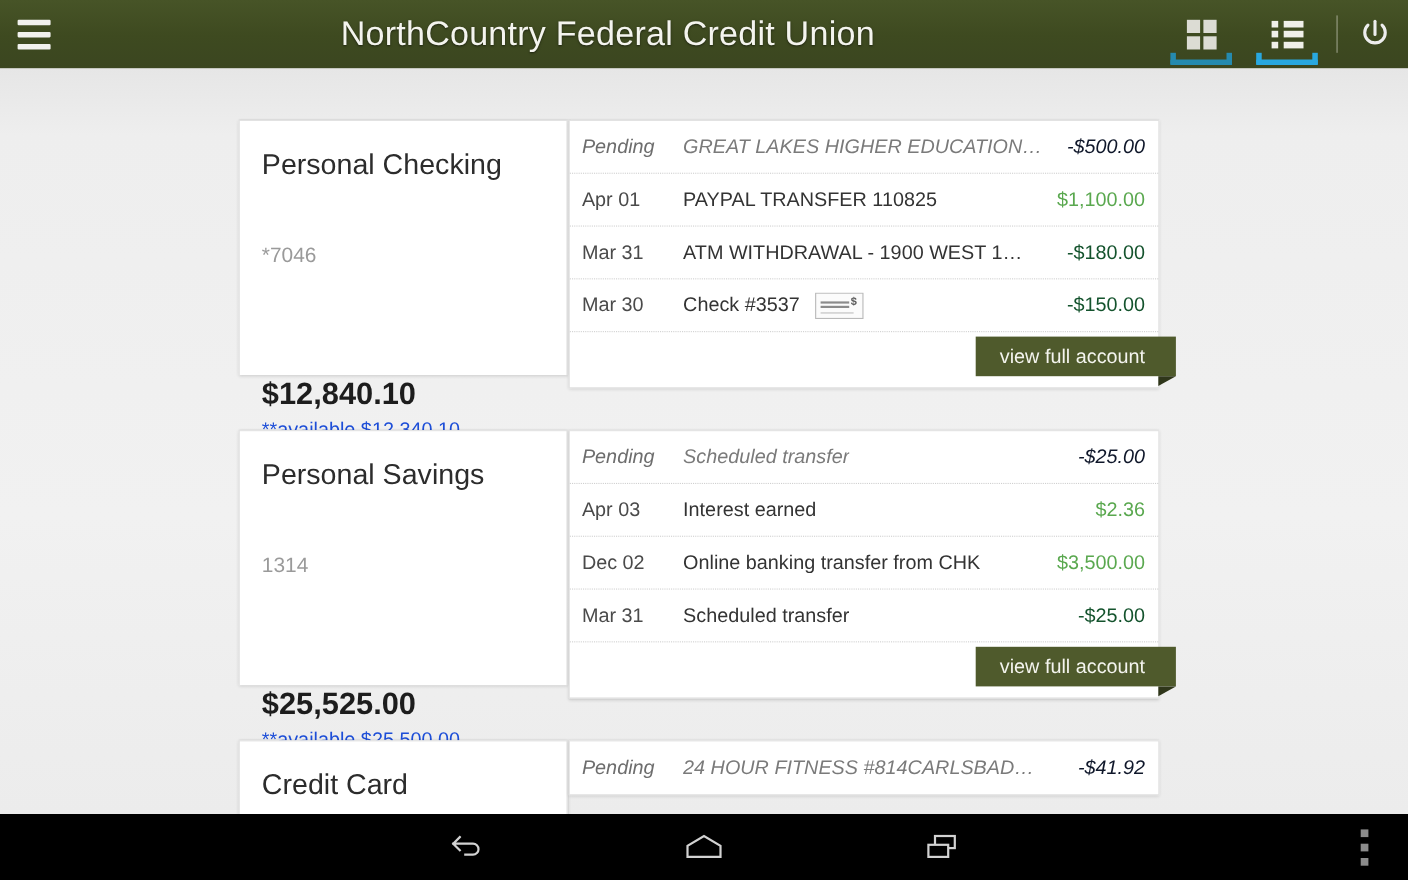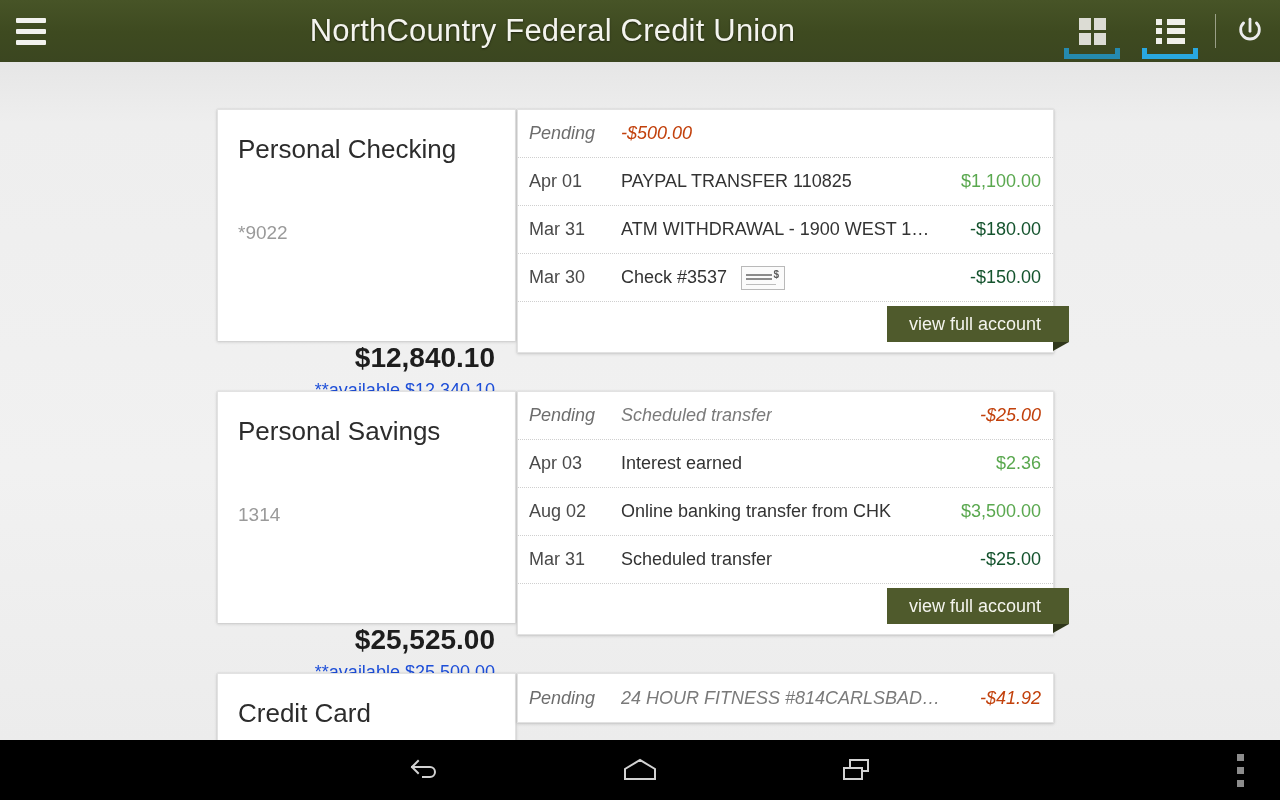--- a/index.html
+++ b/index.html
@@ -167,21 +167,21 @@
     font-weight: normal;
     line-height: 34px;
     white-space: nowrap;
   }
   .summary-card .acct-num {
     font-size: 19px;
     color: #9a9a9a;
     margin-top: 7px;
     line-height: 24px;
   }
-  .summary-card .bal-wrap { text-align: right; }
+  .summary-card .bal-wrap { }
   .summary-card .balance {
     font-size: 28px;
     font-weight: bold;
     color: #1d1d1d;
     line-height: 34px;
   }
   .summary-card .avail {
     font-size: 18px;
     color: #1d4ed8;
     margin-top: 3px;
@@ -240,21 +240,21 @@
   }
   .txn-amt.credit { color: #5aa84f; }
 
   .txn-row.pending .txn-date,
   .txn-row.pending .txn-desc,
   .txn-row.pending .txn-amt {
     font-style: italic;
     color: #6d6d6d;
   }
   .txn-row.pending .txn-desc { color: #7a7a7a; }
-  .txn-row.pending .txn-amt { color: #c2410c; }
+  .txn-row.pending .txn-amt { color: #0f172a; }
 
   
   .check-thumb {
     display: inline-block;
     width: 44px;
     height: 24px;
     margin-left: 14px;
     flex: none;
     border: 1px solid #b9b9b9;
     background: #fbfbfb;
@@ -387,31 +387,34 @@
       </div>
 
     </div>
   </div>
 
   <div class="content">
 
   <div class="acct-group" style="top: 47px;">
         <div class="summary-card" style="height: 232px; display: flex; flex-direction: column;">
           <div class="acct-name">Personal Checking</div>
-          <div class="acct-num">*9022</div>
+          <div class="acct-num">*7046</div>
           <div style="flex: 1 1 0%;"></div>
           <div class="bal-wrap" style="margin-bottom: 14px;">
             <div class="balance">$12,840.10</div>
             <div class="avail">**available $12,340.10</div>
           </div>
           <div class="accent"></div>
         </div>
         <div class="txn-card">
           <div class="txn-row pending">
             <div class="txn-date">Pending</div>
+            <div class="txn-desc">
+              <span style="overflow: hidden; text-overflow: ellipsis; white-space: nowrap;">GREAT LAKES HIGHER EDUCATION…</span>
+            </div>
             <div class="txn-amt">-$500.00</div>
           </div>
           <div class="txn-row">
             <div class="txn-date">Apr 01</div>
             <div class="txn-desc">
               <span style="overflow: hidden; text-overflow: ellipsis; white-space: nowrap;">PAYPAL TRANSFER 110825</span>
             </div>
             <div class="txn-amt credit">$1,100.00</div>
           </div>
           <div class="txn-row">
@@ -459,21 +462,21 @@
             <div class="txn-amt">-$25.00</div>
           </div>
           <div class="txn-row">
             <div class="txn-date">Apr 03</div>
             <div class="txn-desc">
               <span style="overflow: hidden; text-overflow: ellipsis; white-space: nowrap;">Interest earned</span>
             </div>
             <div class="txn-amt credit">$2.36</div>
           </div>
           <div class="txn-row">
-            <div class="txn-date">Aug 02</div>
+            <div class="txn-date">Dec 02</div>
             <div class="txn-desc">
               <span style="overflow: hidden; text-overflow: ellipsis; white-space: nowrap;">Online banking transfer from CHK</span>
             </div>
             <div class="txn-amt credit">$3,500.00</div>
           </div>
           <div class="txn-row">
             <div class="txn-date">Mar 31</div>
             <div class="txn-desc">
               <span style="overflow: hidden; text-overflow: ellipsis; white-space: nowrap;">Scheduled transfer</span>
             </div>

